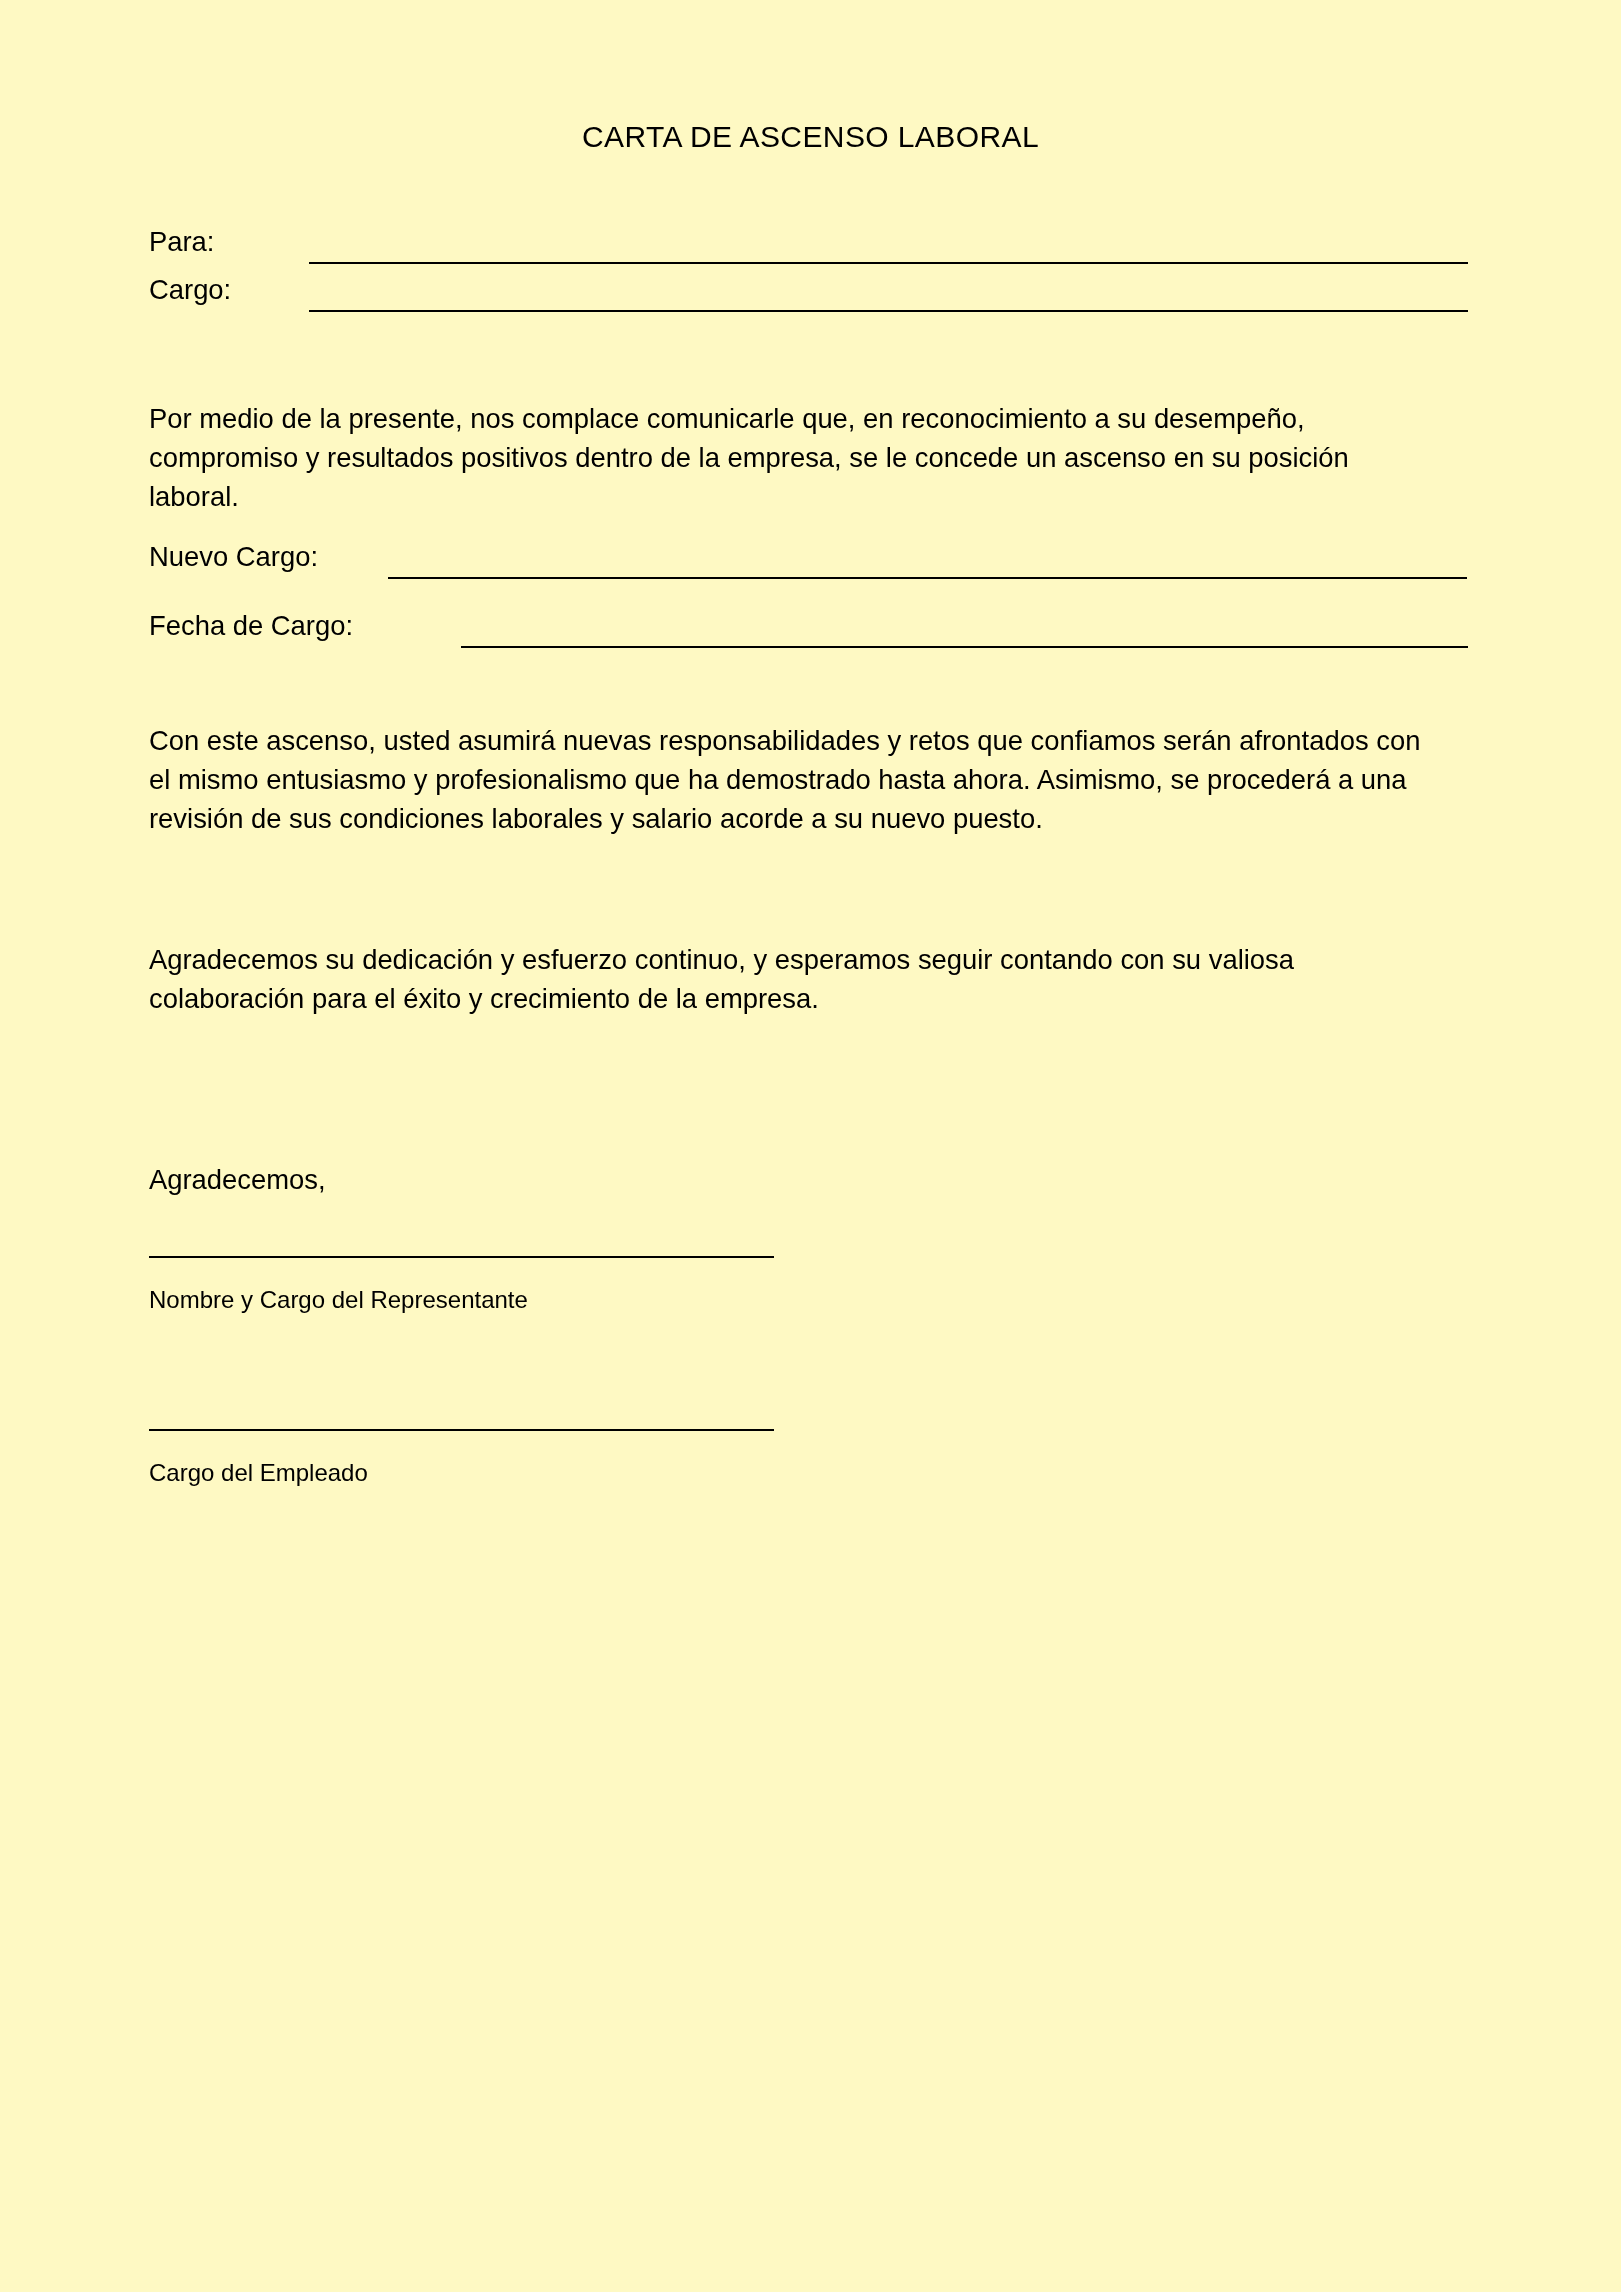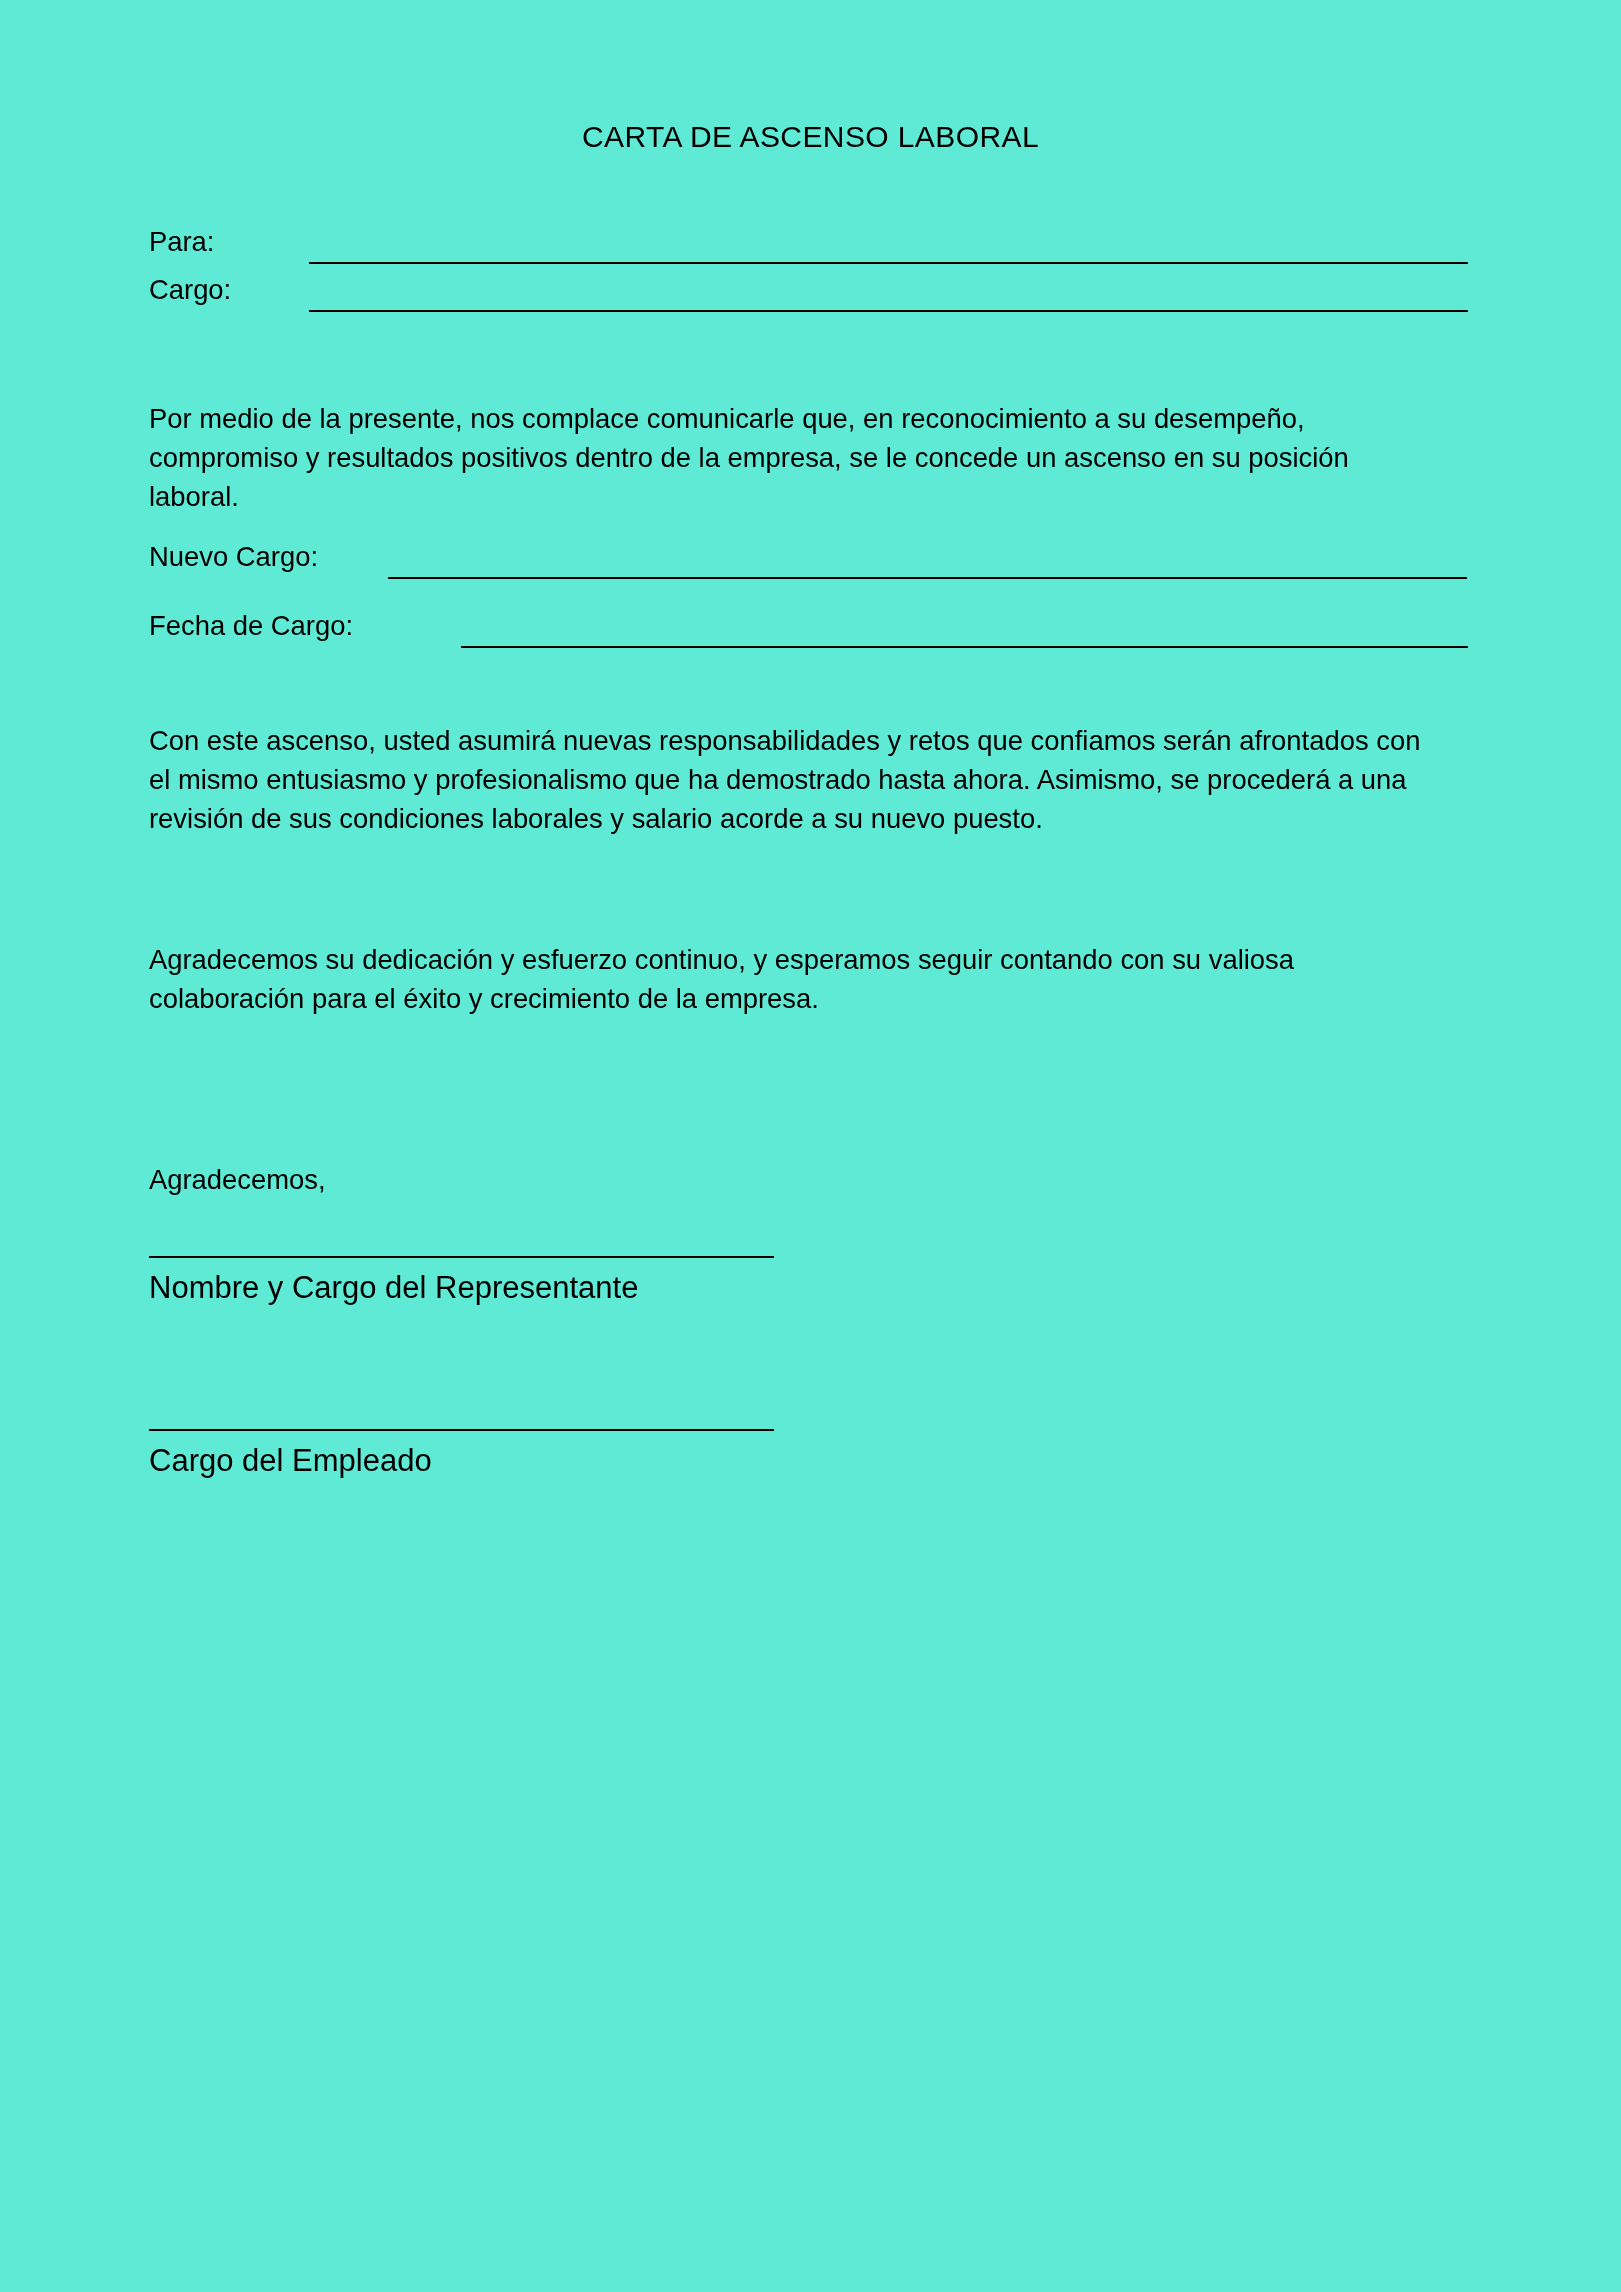--- a/index.html
+++ b/index.html
@@ -9,21 +9,21 @@
     background: #ffffff;
   }
   body {
     font-family: "Liberation Sans", sans-serif;
     color: #000000;
   }
   .page {
     position: relative;
     width: 1621px;
     height: 2293px;
-    background: #5eead4;
+    background: #fef9c3;
     margin: 0 auto;
     overflow: hidden;
   }
 
   
   .doc-title {
     position: absolute;
     left: 0;
     top: 118px;
     width: 1621px;
@@ -70,23 +70,23 @@
   .sig-block {
     position: absolute;
     left: 149px;
   }
   .sig-rule {
     width: 625px;
     height: 0;
     border-bottom: 2.9px solid #000000;
   }
   .sig-caption {
-    font-size: 31px;
+    font-size: 24px;
     line-height: 39px;
-    margin-top: 10px;
+    margin-top: 22px;
     white-space: nowrap;
   }
   .closing {
     position: absolute;
     left: 149px;
     font-size: 27.4px;
     line-height: 39px;
     white-space: nowrap;
   }
 </style>

